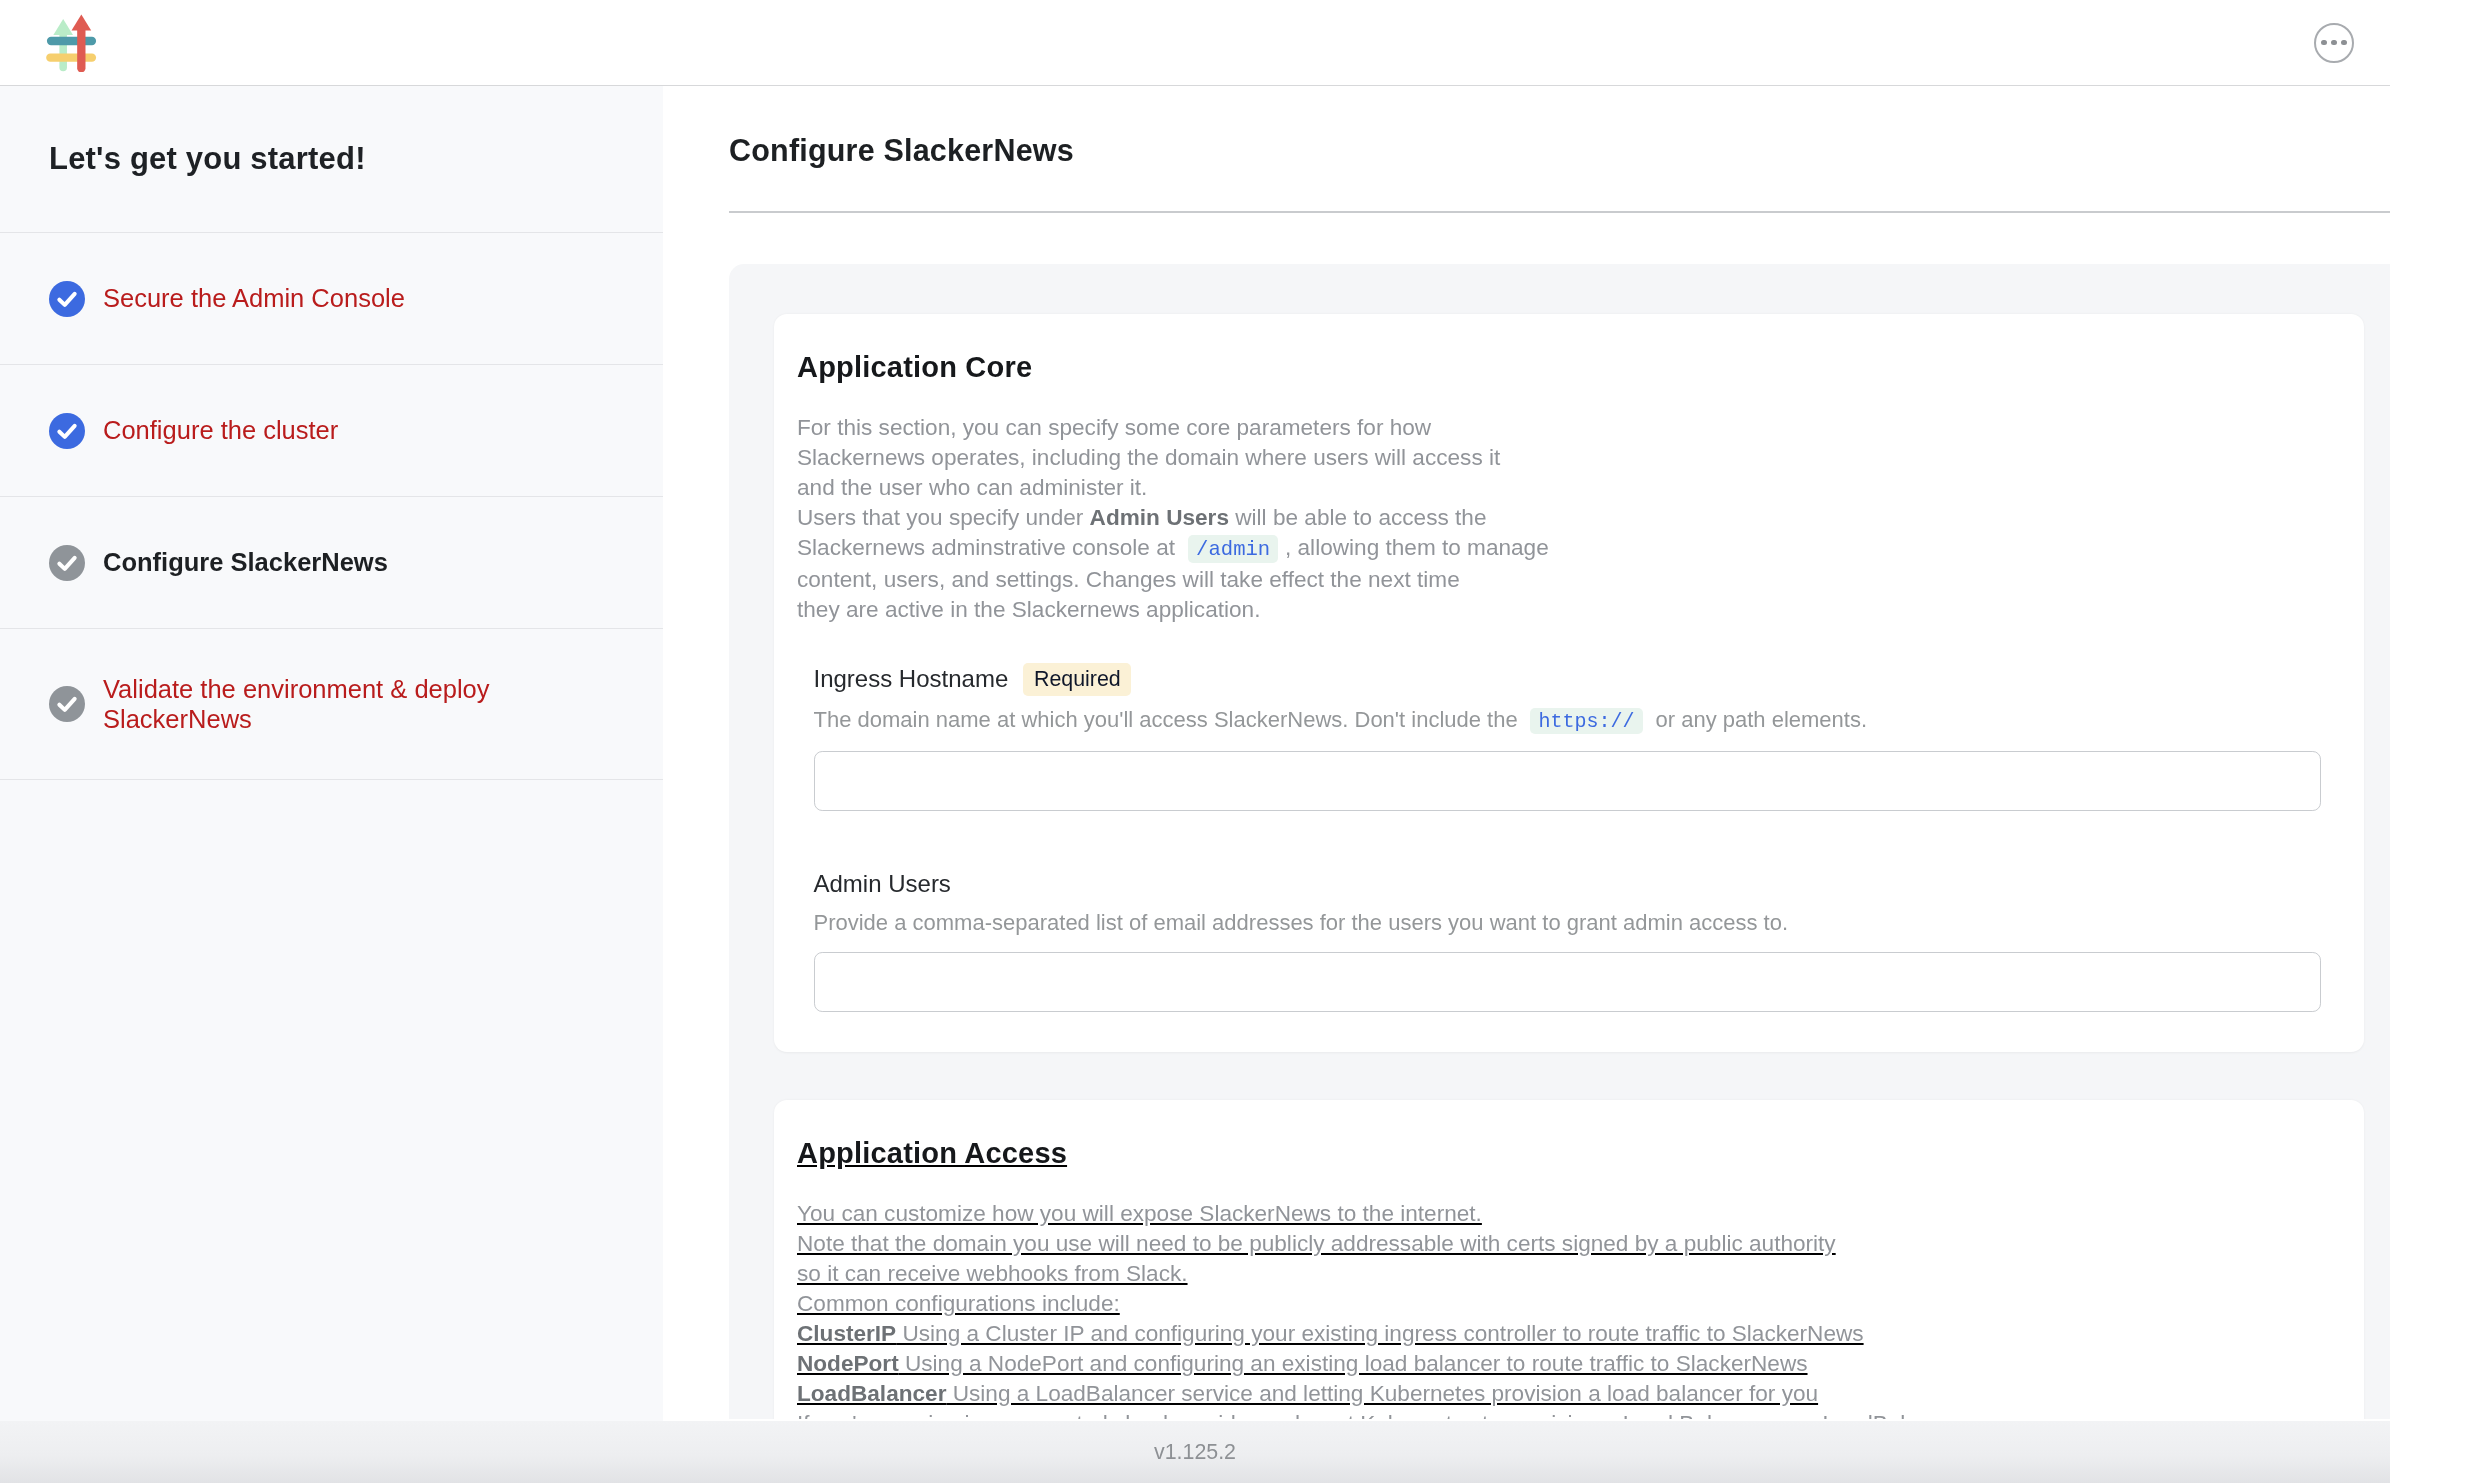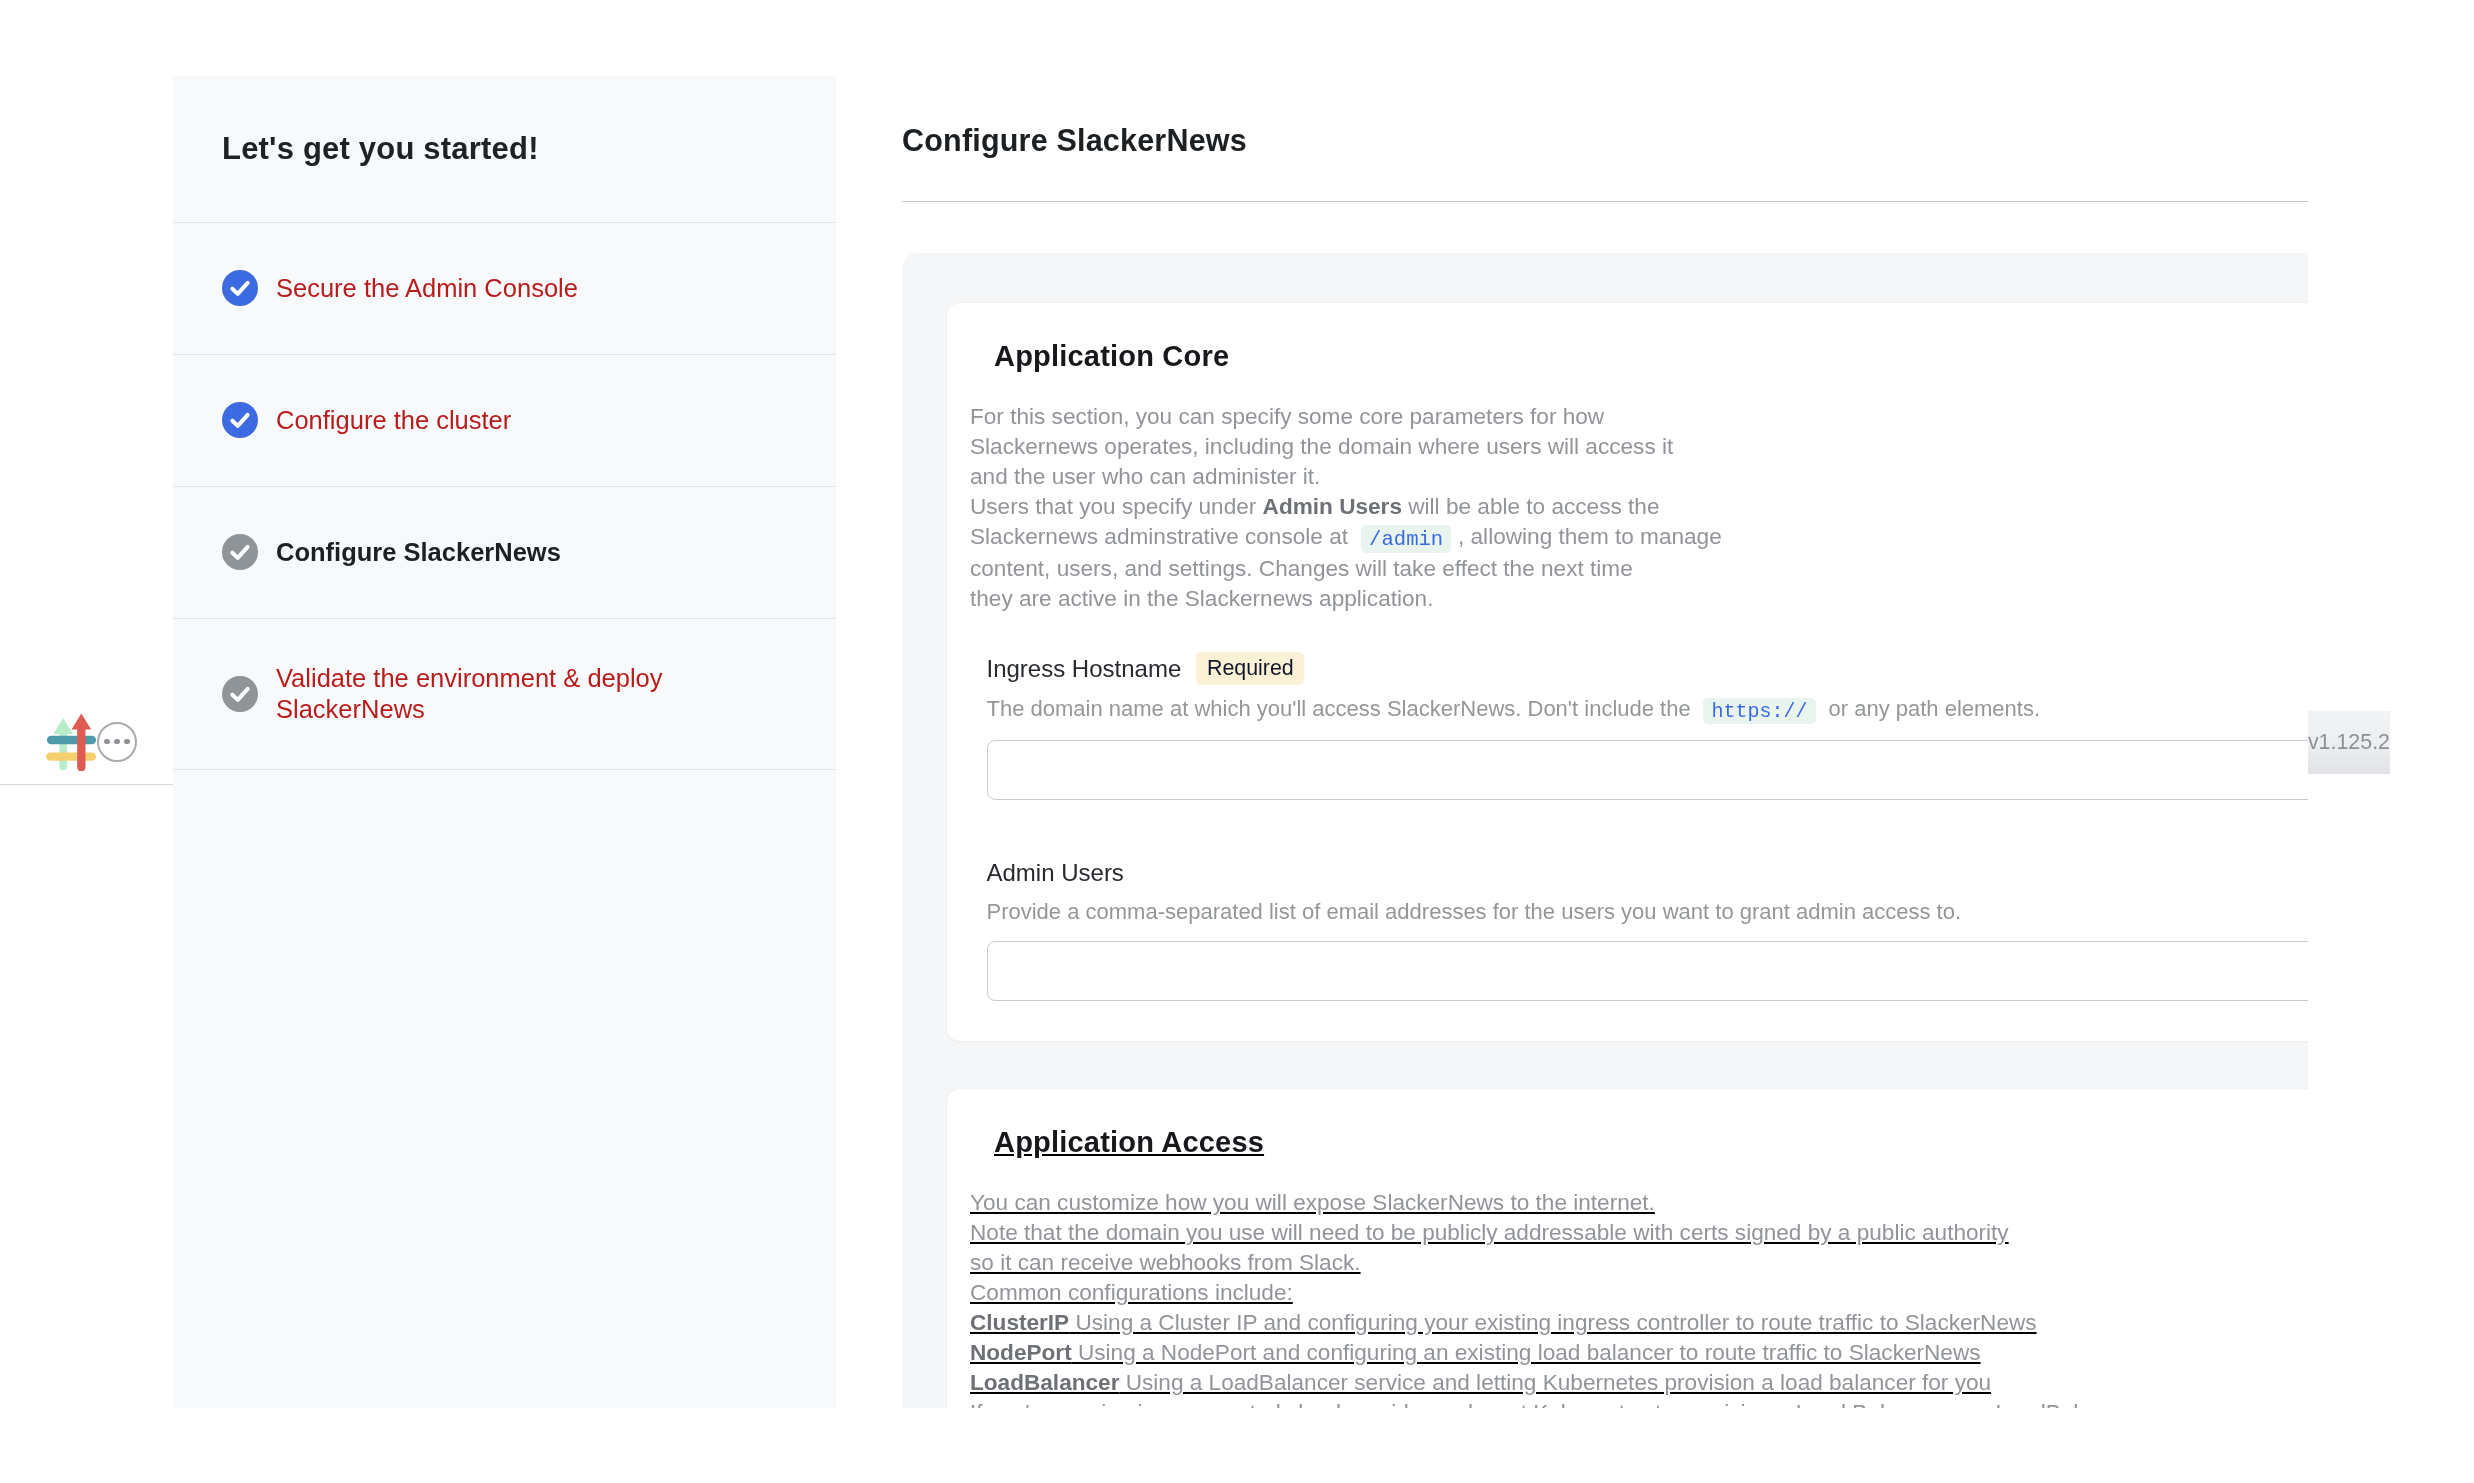--- a/index.html
+++ b/index.html
@@ -3,21 +3,21 @@
 <meta charset="utf-8">
 <style>
   * { margin:0; padding:0; box-sizing:border-box; }
   html,body { width:2475px; height:1484px; }
   body {
     font-family:"Liberation Sans", sans-serif;
     background:#ffffff;
     overflow:hidden;
     -webkit-font-smoothing:antialiased;
   }
-  .app { width:2390px; height:1484px; display:flex; flex-direction:row;align-items:center; }
+  .app { width:2390px; height:1484px; display:flex; flex-direction:column; }
 
   
   .header {
     height:86px; flex:none; background:#fff;
     border-bottom:1.6px solid #d7d8da;
     display:flex; align-items:center; justify-content:space-between;
     padding:0 36px 0 46px;
   }
   .logo svg { display:block; width:51px; height:59px; }
   .menu-btn {
@@ -60,21 +60,21 @@
     width:1680px; height:1155px; margin-top:51px;
     background:#f5f6f8; border-radius:15px 15px 0 0;
     padding:50px 45px 0 45px; overflow:hidden;
   }
   .card {
     background:#fff; border-radius:13px;
     box-shadow:0 0.8px 2.5px rgba(20,24,28,.05);
     padding:36px 23px 40px 23px;
   }
   .card + .card { margin-top:48px;text-decoration:underline; }
-  .card-title { font-size:29px; line-height:35px; font-weight:bold; color:#16181b; letter-spacing:0.2px;margin-left:24px; }
+  .card-title { font-size:29px; line-height:35px; font-weight:bold; color:#16181b; letter-spacing:0.2px; }
   .lines { margin-top:28px; font-size:22.6px; line-height:30px; color:#919499; }
   .lines .line { min-height:30px; }
   .lines .b { font-weight:bold; color:#6d7175; }
   .chip {
     font-family:"Liberation Mono","DejaVu Sans Mono",monospace;
     font-size:20.6px; color:#3c6ae0; background:#e9f4ee;
     border-radius:5px; padding:2.5px 8.2px; margin:0 6.6px;
     white-space:nowrap;
   }
   .field { margin:38px 20px 0 16.5px; }

